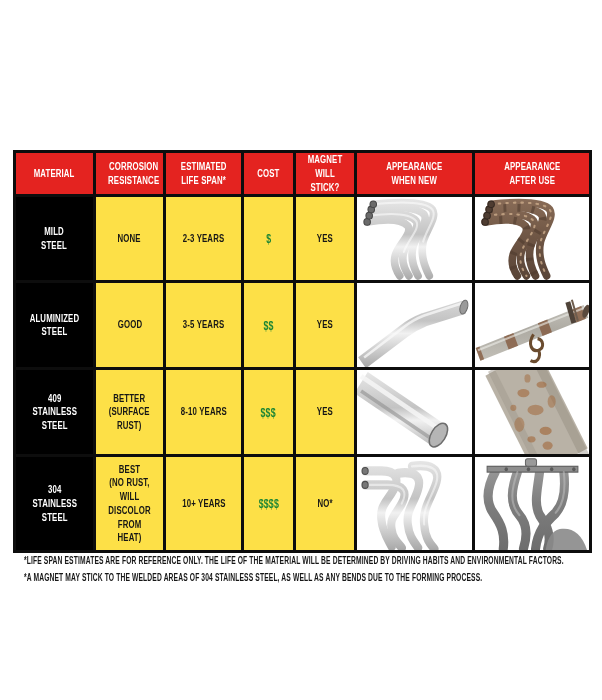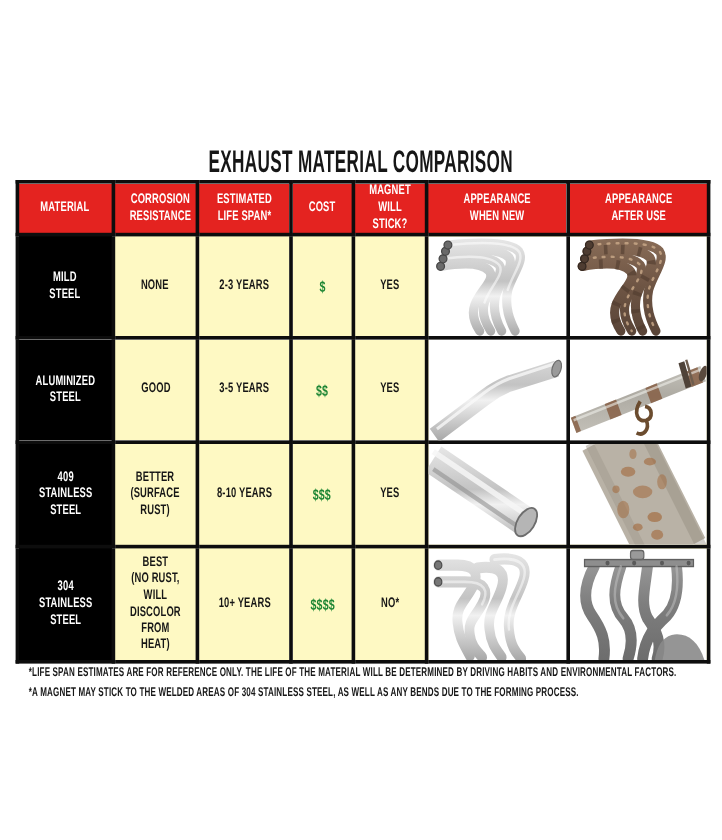--- a/index.html
+++ b/index.html
@@ -7,21 +7,21 @@
   .wrap { position:relative; width:602px; height:700px; background:#ffffff; overflow:hidden; }
 
   .title { position:absolute; top:119px; left:0; width:602px; text-align:center;
            font-weight:700; font-size:26px; color:#161616; white-space:nowrap; }
   .title .cndT { display:inline-block; transform:scaleX(0.55); transform-origin:center; letter-spacing:0.5px; }
 
   table.cmp { position:absolute; left:13px; top:150px; width:576px; height:398px;
               border-collapse:collapse; table-layout:fixed; background:#ffffff; }
   .cmp th, .cmp td { border:3px solid #0d0d0d; padding:0; text-align:center; vertical-align:middle; overflow:hidden; }
   .cmp th { background:#e42320; color:#ffffff; font-size:11.5px; }
-  .cmp td { background:#fef9c3; color:#161616; font-size:11.5px; }
+  .cmp td { background:#fde047; color:#161616; font-size:11.5px; }
   .cmp td.mat { background:#000000; color:#ffffff; }
   .cmp td.cost { color:#1e8634; font-size:13px; }
   .cnd { display:inline-block; transform:scaleX(0.68); transform-origin:center;
          font-weight:700; line-height:1.2; white-space:pre-line; letter-spacing:0.2px; }
   .photo-cell { padding:0; }
   svg.photo { display:block; width:100%; height:100%; background:#ffffff; }
 
   .notes { position:absolute; left:24px; top:552px; }
   .note { font-weight:700; font-size:10.5px; color:#161616; line-height:17px; white-space:nowrap; }
   .note .cndN { display:inline-block; transform:scaleX(0.64); transform-origin:left center; letter-spacing:0.2px; }
@@ -50,23 +50,20 @@
     <linearGradient id="g-dull" gradientUnits="userSpaceOnUse" x1="0" y1="0" x2="0" y2="80">
       <stop offset="0" stop-color="#d8d6d0"></stop>
         <stop offset="0.55" stop-color="#aeaba3"></stop>
       <stop offset="1" stop-color="#c6c3bb"></stop>
     </linearGradient>
   </defs>
 </svg>
 
 <div class="wrap">
 
-  <div class="title">
-    <span class="cndT">EXHAUST MATERIAL COMPARISON</span>
-  </div>
 
   <table class="cmp">
     <colgroup>
       <col style="width:80px">
         <col style="width:70px">
         <col style="width:78px">
       <col style="width:52px">
         <col style="width:61px">
         <col style="width:118px">
         <col style="width:117px">

